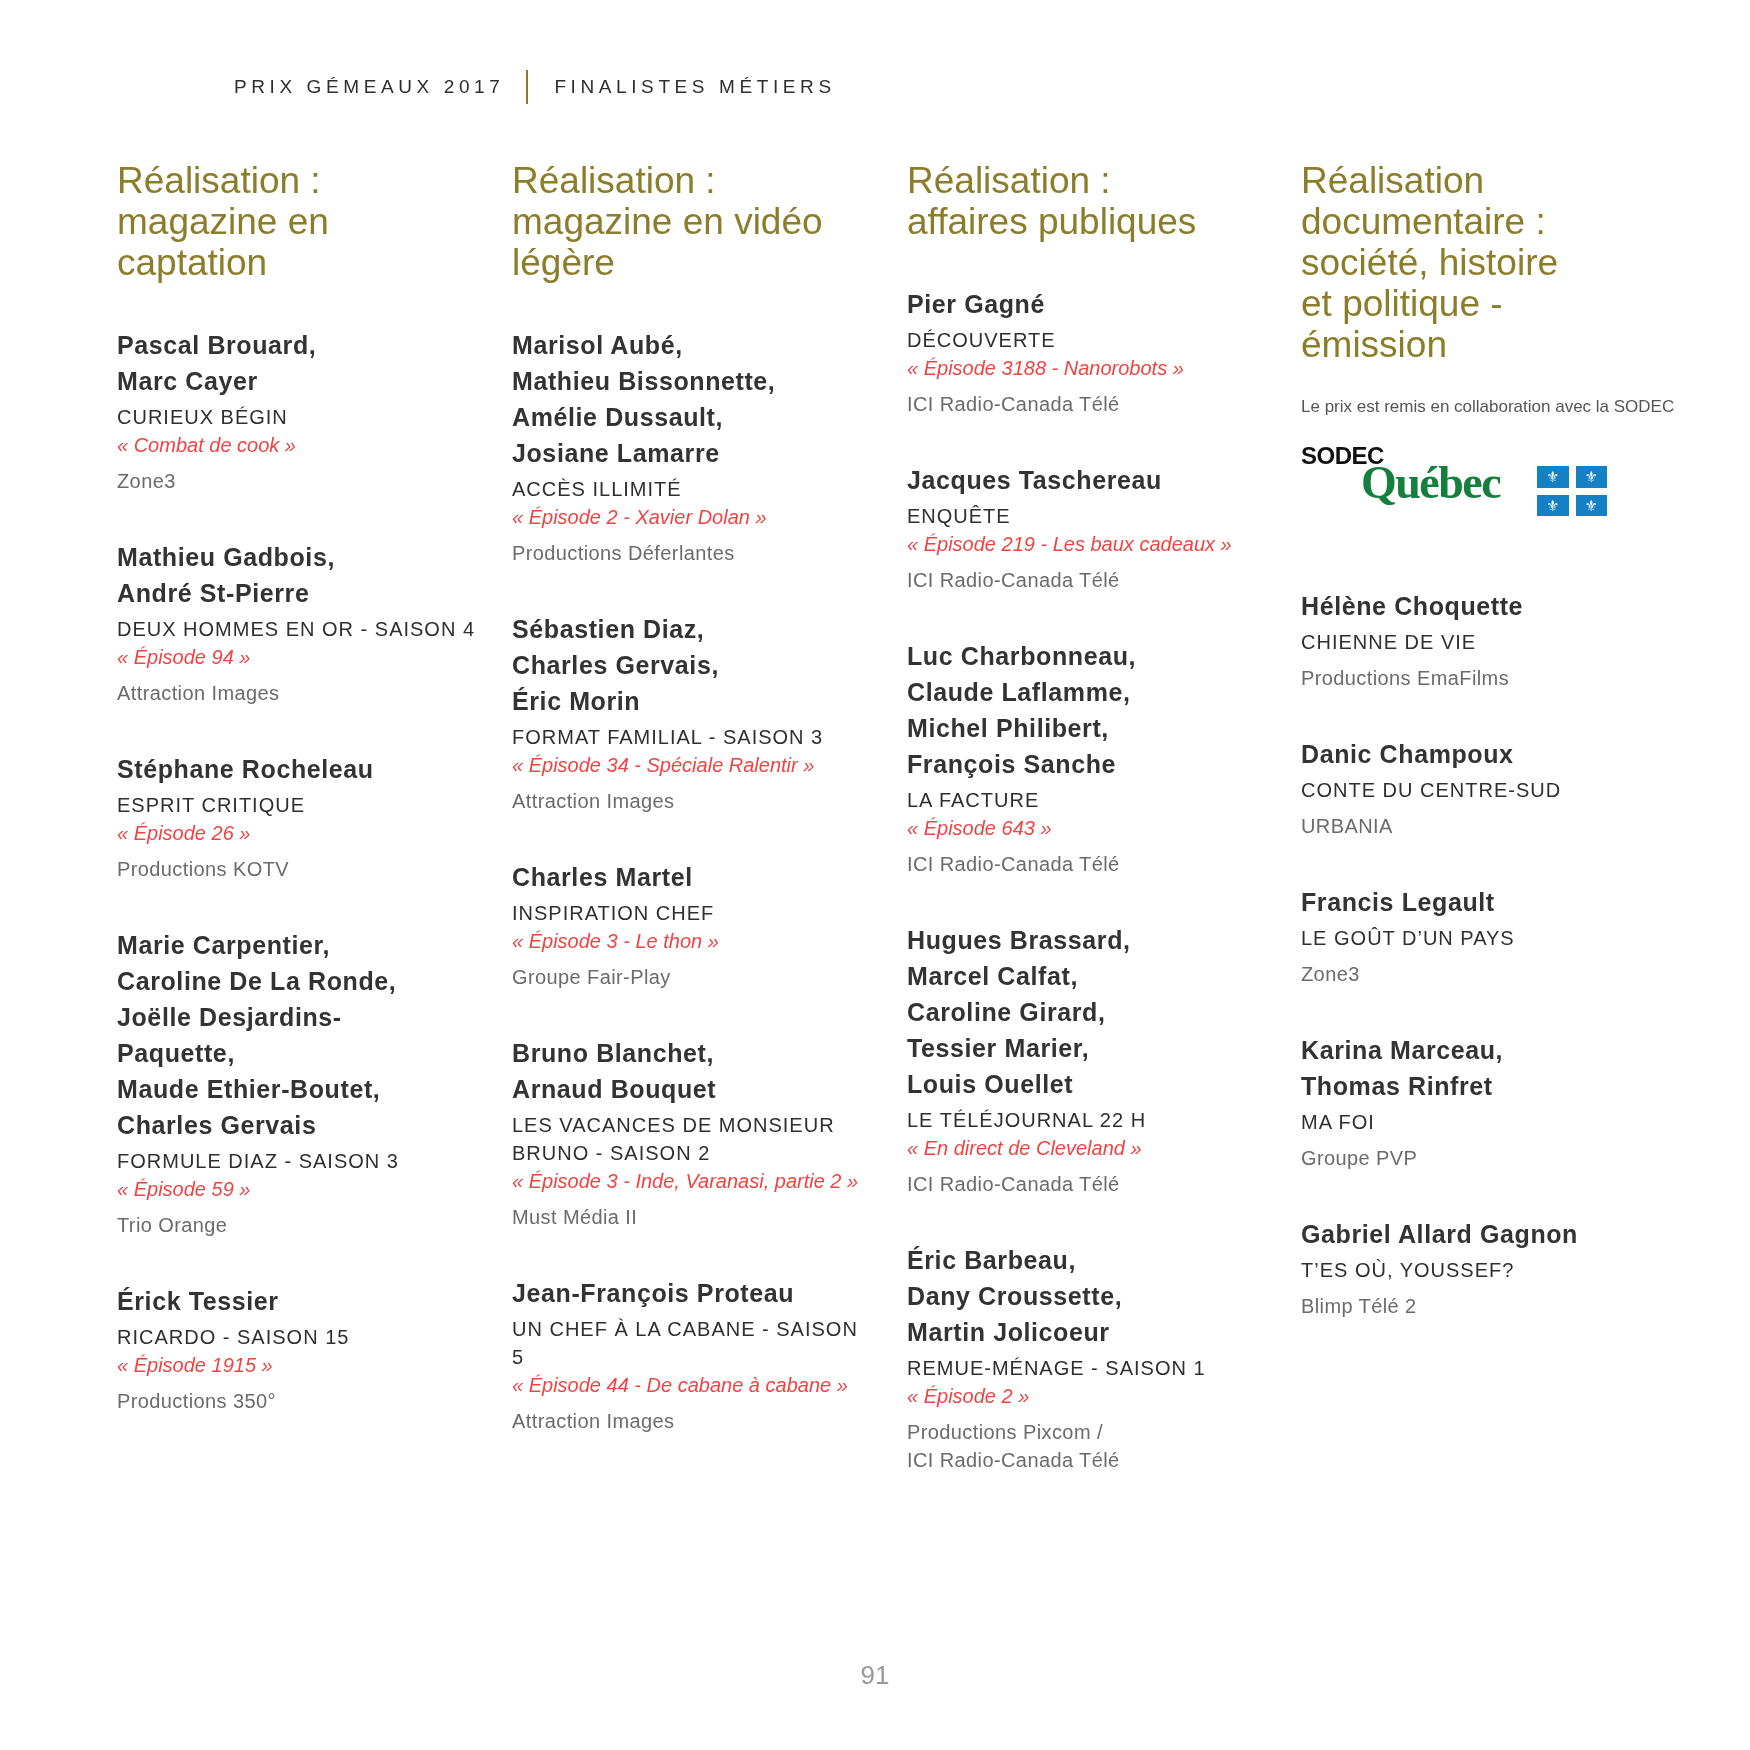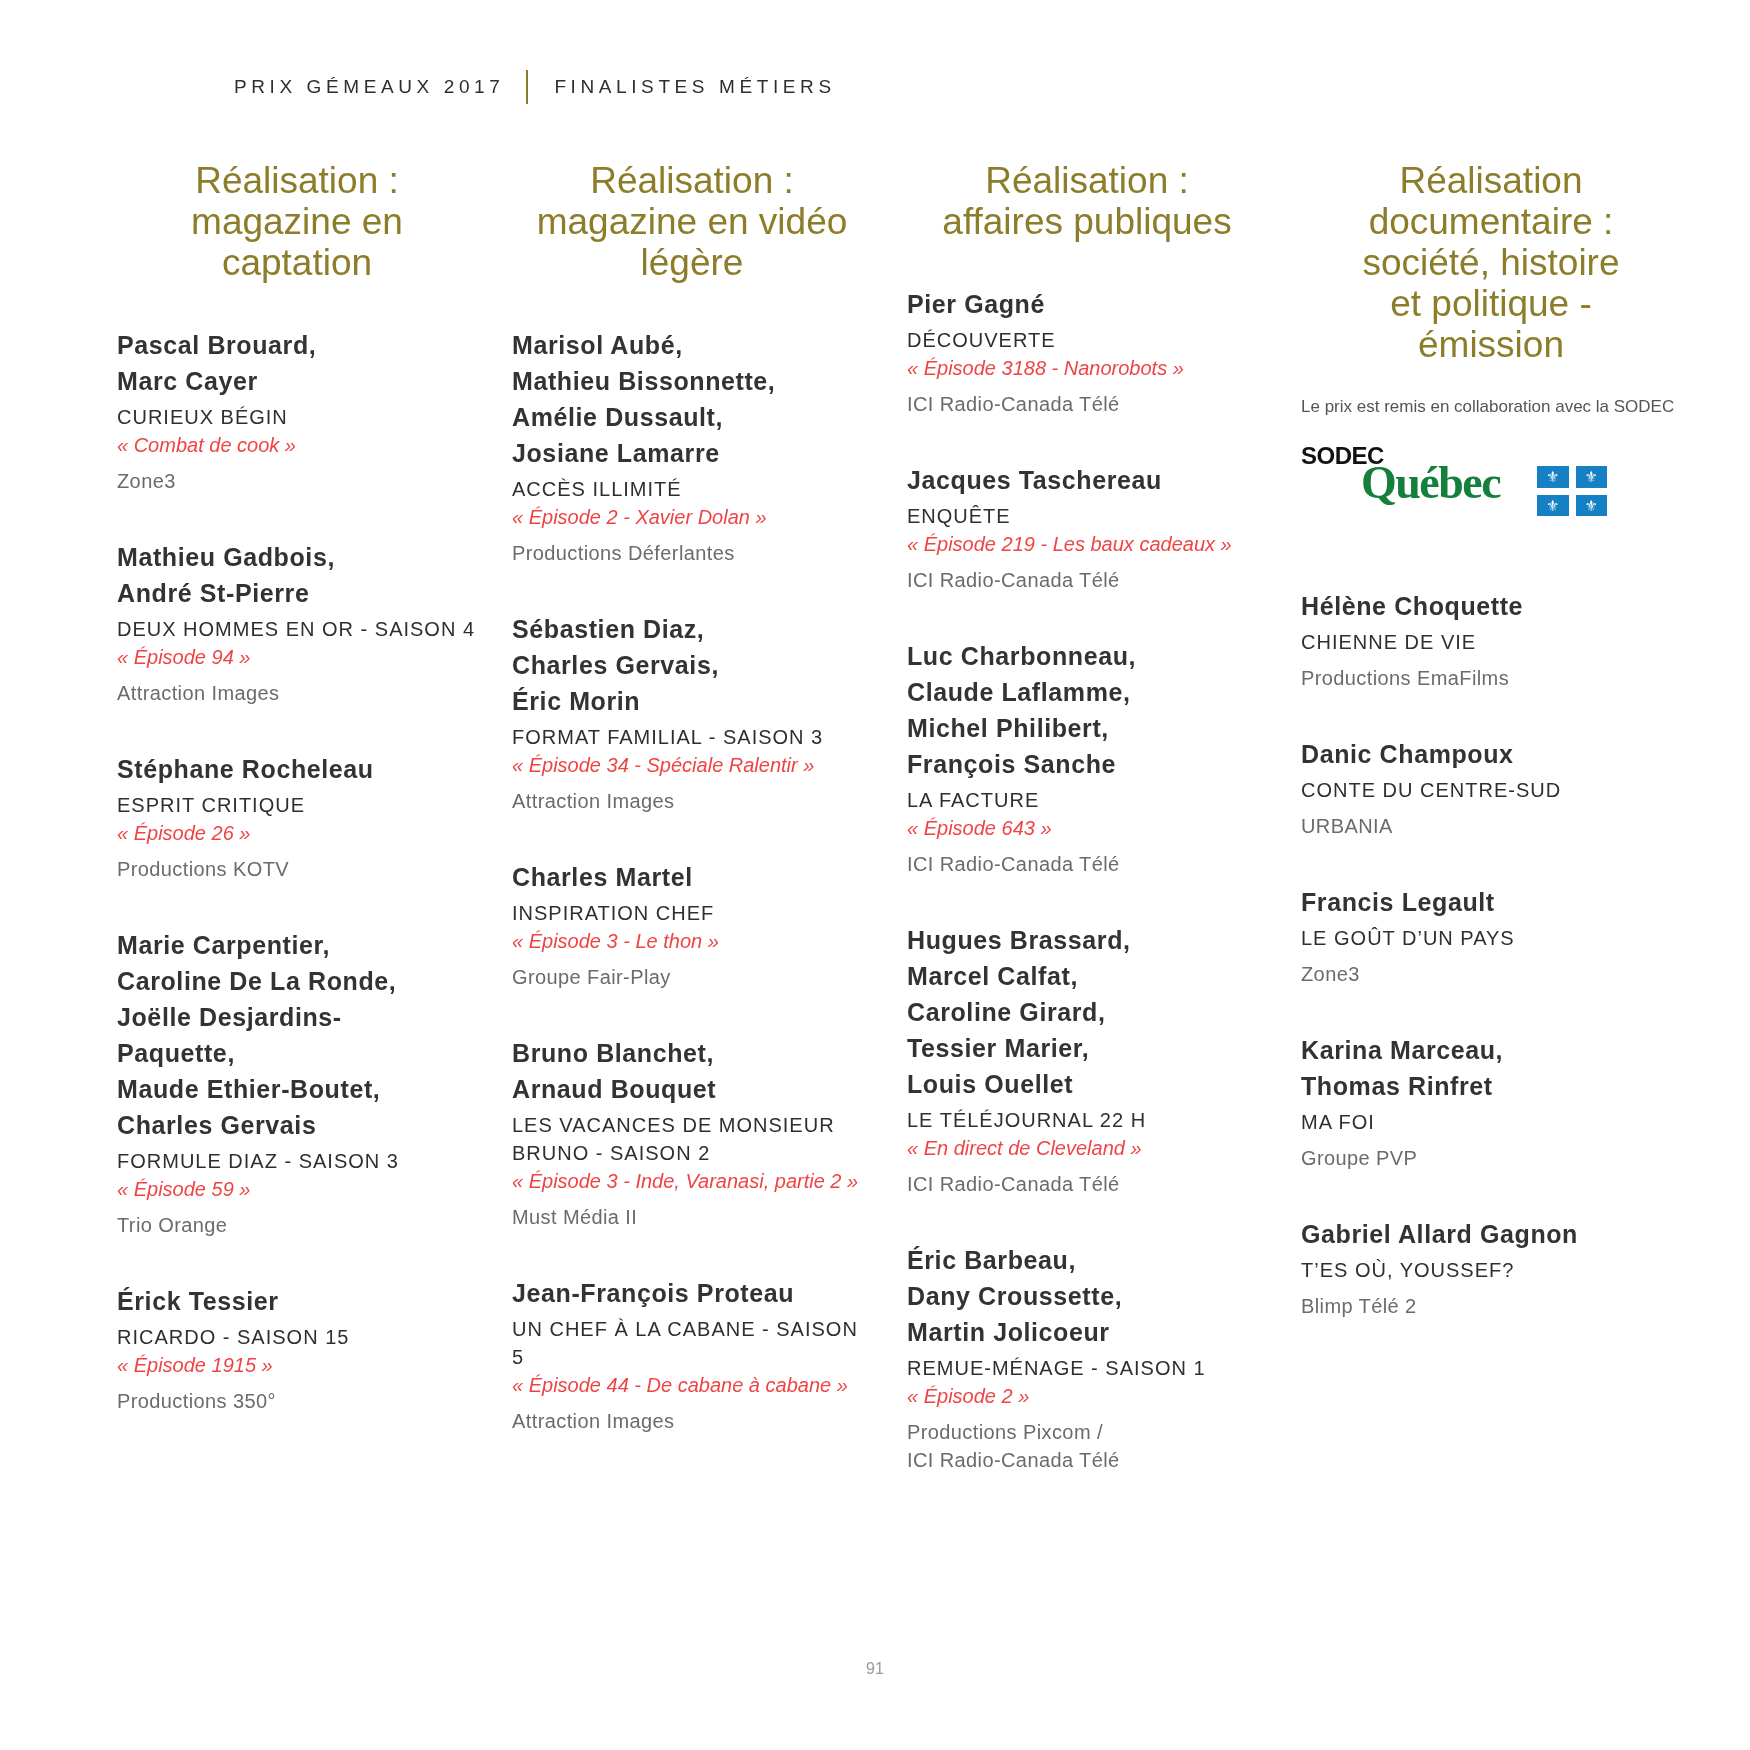--- a/index.html
+++ b/index.html
@@ -7,39 +7,39 @@
          font-family: "Liberation Sans", "DejaVu Sans", sans-serif; color: #3a3a3a; }
   .header { position: absolute; top: 70px; left: 234px; display: flex; align-items: center;
             font-size: 19px; letter-spacing: 4.6px; color: #2e2e2e; }
   .header .divider { width: 2px; height: 34px; background: #8a7a2a; margin: 0 26px 0 22px; }
   .col { position: absolute; top: 160px; width: 360px; }
   .col1 { left: 117px; }
   .col2 { left: 512px; }
   .col3 { left: 907px; }
   .col4 { left: 1301px; width: 380px; }
   .cat-title { font-size: 37px; line-height: 41px; color: #8b7d2a; margin: 0 0 44px 0;
-               font-weight: normal; white-space: pre-line; text-align: center; }
+               font-weight: normal; white-space: pre-line; }
   .col4 .cat-title { margin-bottom: 30px; }
   .entry { margin-bottom: 44px; }
   .names { font-weight: bold; font-size: 25px; line-height: 36px; color: #333333; letter-spacing: 0.6px; }
   .show { font-size: 20px; line-height: 28px; letter-spacing: 1px; color: #2f2f2f; margin-top: 4px; }
   .episode { font-size: 20px; line-height: 28px; font-style: italic; color: #ef4444; }
   .producer { font-size: 20px; line-height: 28px; color: #6b6b6b; margin-top: 8px; letter-spacing: 0.4px; white-space: pre-line; }
   .note { font-size: 17px; line-height: 23px; color: #555; margin-bottom: 24px; }
   .logo { position: relative; height: 90px; margin-bottom: 56px; }
   .logo .sodec { position: absolute; left: 0; top: 0; font-weight: bold; 
                  font-size: 24px; letter-spacing: -0.5px; color: #111; }
   .logo .quebec { position: absolute; left: 60px; top: 14px; font-family: "Liberation Serif", "DejaVu Serif", serif;
                   font-size: 46px; font-weight: bold; color: #15803d; letter-spacing: -1.5px; }
   .logo .flag { position: absolute; left: 236px; top: 24px; width: 70px; height: 50px;
                 display: grid; grid-template-columns: 1fr 1fr; grid-template-rows: 1fr 1fr; gap: 7px; }
   .logo .flag span { background: #1680c4; color: #fff; font-size: 15px; display: flex;
                      align-items: center; justify-content: center; line-height: 1; }
   .page-number { position: absolute; top: 1660px; left: 0; width: 1750px; text-align: center;
-                 font-size: 16px; color: #9a9a9a; }
+                 font-size: 26px; color: #9a9a9a; }
 </style>
 </head>
 <body>
 
 <div class="header">
   <span>PRIX GÉMEAUX 2017</span>
   <span class="divider"></span>
   <span>FINALISTES MÉTIERS</span>
 </div>
 

